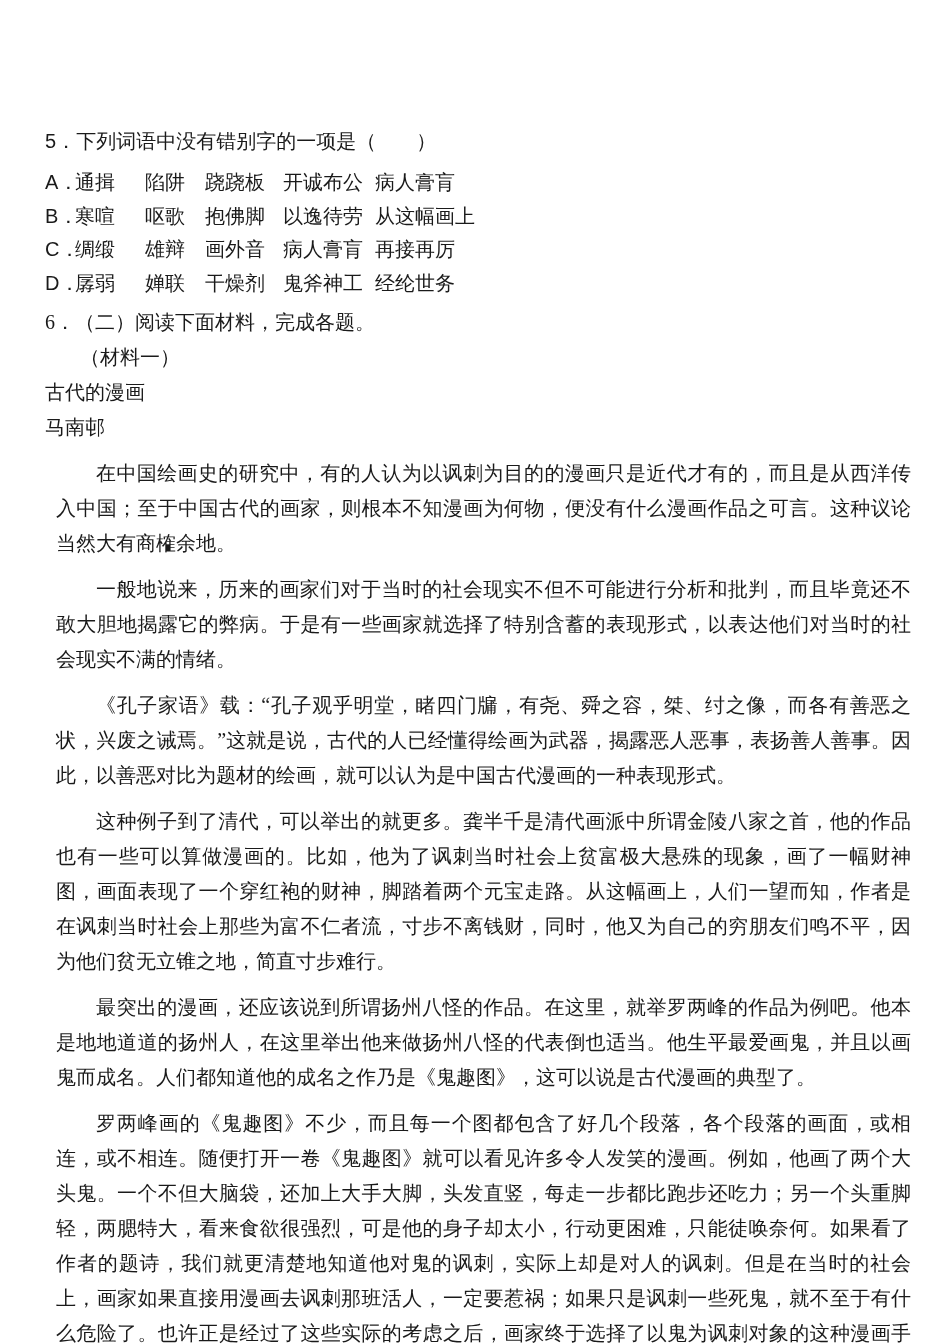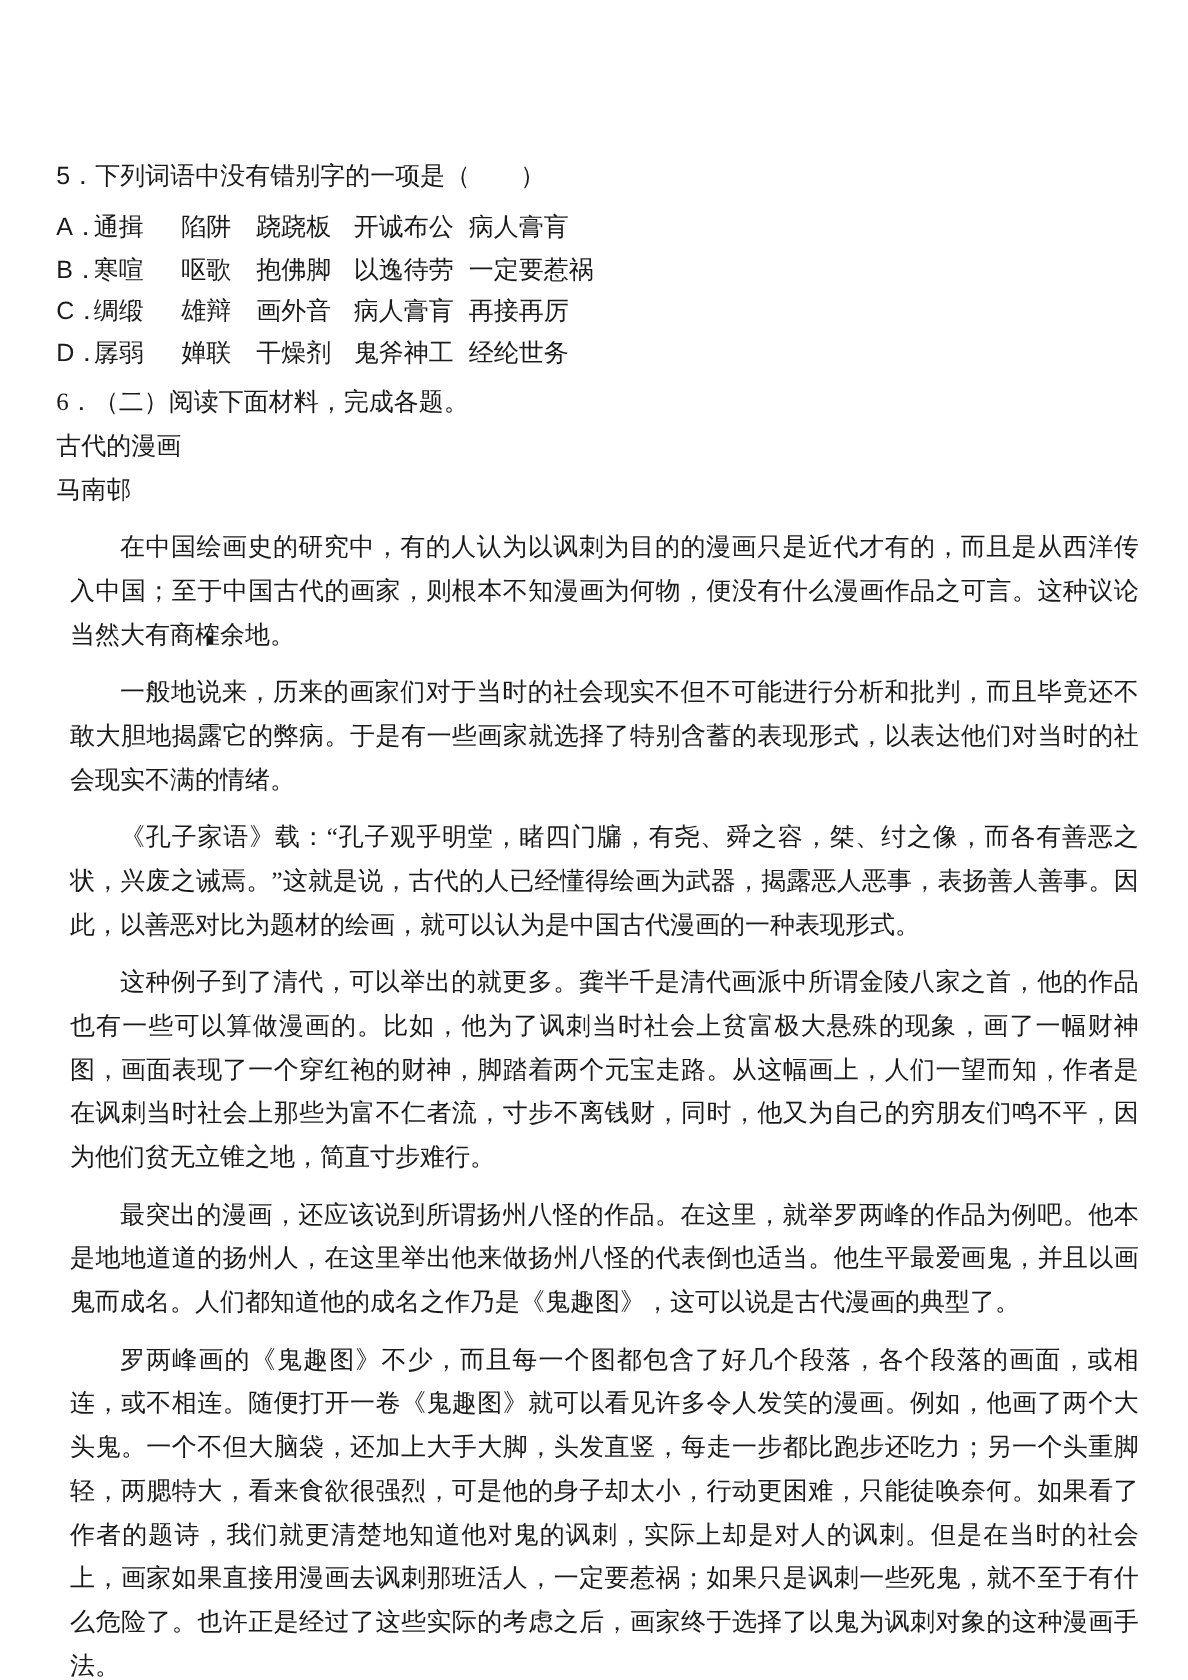--- a/index.html
+++ b/index.html
@@ -65,21 +65,21 @@
         <span>跷跷板</span>
         <span>开诚布公</span>
         <span>病人膏肓</span>
       </div>
       <div class="opt-row">
         <span>B．</span>
         <span>寒喧</span>
         <span>呕歌</span>
         <span>抱佛脚</span>
         <span>以逸待劳</span>
-        <span>一定要惹祸</span>
+        <span>从这幅画上</span>
       </div>
       <div class="opt-row">
         <span>C．</span>
         <span>绸缎</span>
         <span>雄辩</span>
         <span>画外音</span>
         <span>病人膏肓</span>
         <span>再接再厉</span>
       </div>
       <div class="opt-row">
@@ -90,20 +90,21 @@
         <span>鬼斧神工</span>
         <span>经纶世务</span>
       </div>
     </div>
   </section>
 
   <section class="q6">
     <div class="q6-intro nowrapline">
       <span>6．</span><span>（二）阅读下面材料，完成各题。</span>
     </div>
+    <div class="material-label nowrapline">（材料一）</div>
     <div class="nowrapline">古代的漫画</div>
     <div class="nowrapline">马南邨</div>
 
     <p class="body-para">在中国绘画史的研究中，有的人认为以讽刺为目的的漫画只是近代才有的，而且是从西洋传入中国；至于中国古代的画家，则根本不知漫画为何物，便没有什么漫画作品之可言。这种议论当然大有商榷余地。</p>
     <p class="body-para">一般地说来，历来的画家们对于当时的社会现实不但不可能进行分析和批判，而且毕竟还不敢大胆地揭露它的弊病。于是有一些画家就选择了特别含蓄的表现形式，以表达他们对当时的社会现实不满的情绪。</p>
     <p class="body-para">《孔子家语》载：“孔子观乎明堂，睹四门牖，有尧、舜之容，桀、纣之像，而各有善恶之状，兴废之诫焉。”这就是说，古代的人已经懂得绘画为武器，揭露恶人恶事，表扬善人善事。因此，以善恶对比为题材的绘画，就可以认为是中国古代漫画的一种表现形式。</p>
     <p class="body-para">这种例子到了清代，可以举出的就更多。龚半千是清代画派中所谓金陵八家之首，他的作品也有一些可以算做漫画的。比如，他为了讽刺当时社会上贫富极大悬殊的现象，画了一幅财神图，画面表现了一个穿红袍的财神，脚踏着两个元宝走路。从这幅画上，人们一望而知，作者是在讽刺当时社会上那些为富不仁者流，寸步不离钱财，同时，他又为自己的穷朋友们鸣不平，因为他们贫无立锥之地，简直寸步难行。</p>
     <p class="body-para">最突出的漫画，还应该说到所谓扬州八怪的作品。在这里，就举罗两峰的作品为例吧。他本是地地道道的扬州人，在这里举出他来做扬州八怪的代表倒也适当。他生平最爱画鬼，并且以画鬼而成名。人们都知道他的成名之作乃是《鬼趣图》，这可以说是古代漫画的典型了。</p>
     <p class="body-para">罗两峰画的《鬼趣图》不少，而且每一个图都包含了好几个段落，各个段落的画面，或相连，或不相连。随便打开一卷《鬼趣图》就可以看见许多令人发笑的漫画。例如，他画了两个大头鬼。一个不但大脑袋，还加上大手大脚，头发直竖，每走一步都比跑步还吃力；另一个头重脚轻，两腮特大，看来食欲很强烈，可是他的身子却太小，行动更困难，只能徒唤奈何。如果看了作者的题诗，我们就更清楚地知道他对鬼的讽刺，实际上却是对人的讽刺。但是在当时的社会上，画家如果直接用漫画去讽刺那班活人，一定要惹祸；如果只是讽刺一些死鬼，就不至于有什么危险了。也许正是经过了这些实际的考虑之后，画家终于选择了以鬼为讽刺对象的这种漫画手法。</p>
   </section>

